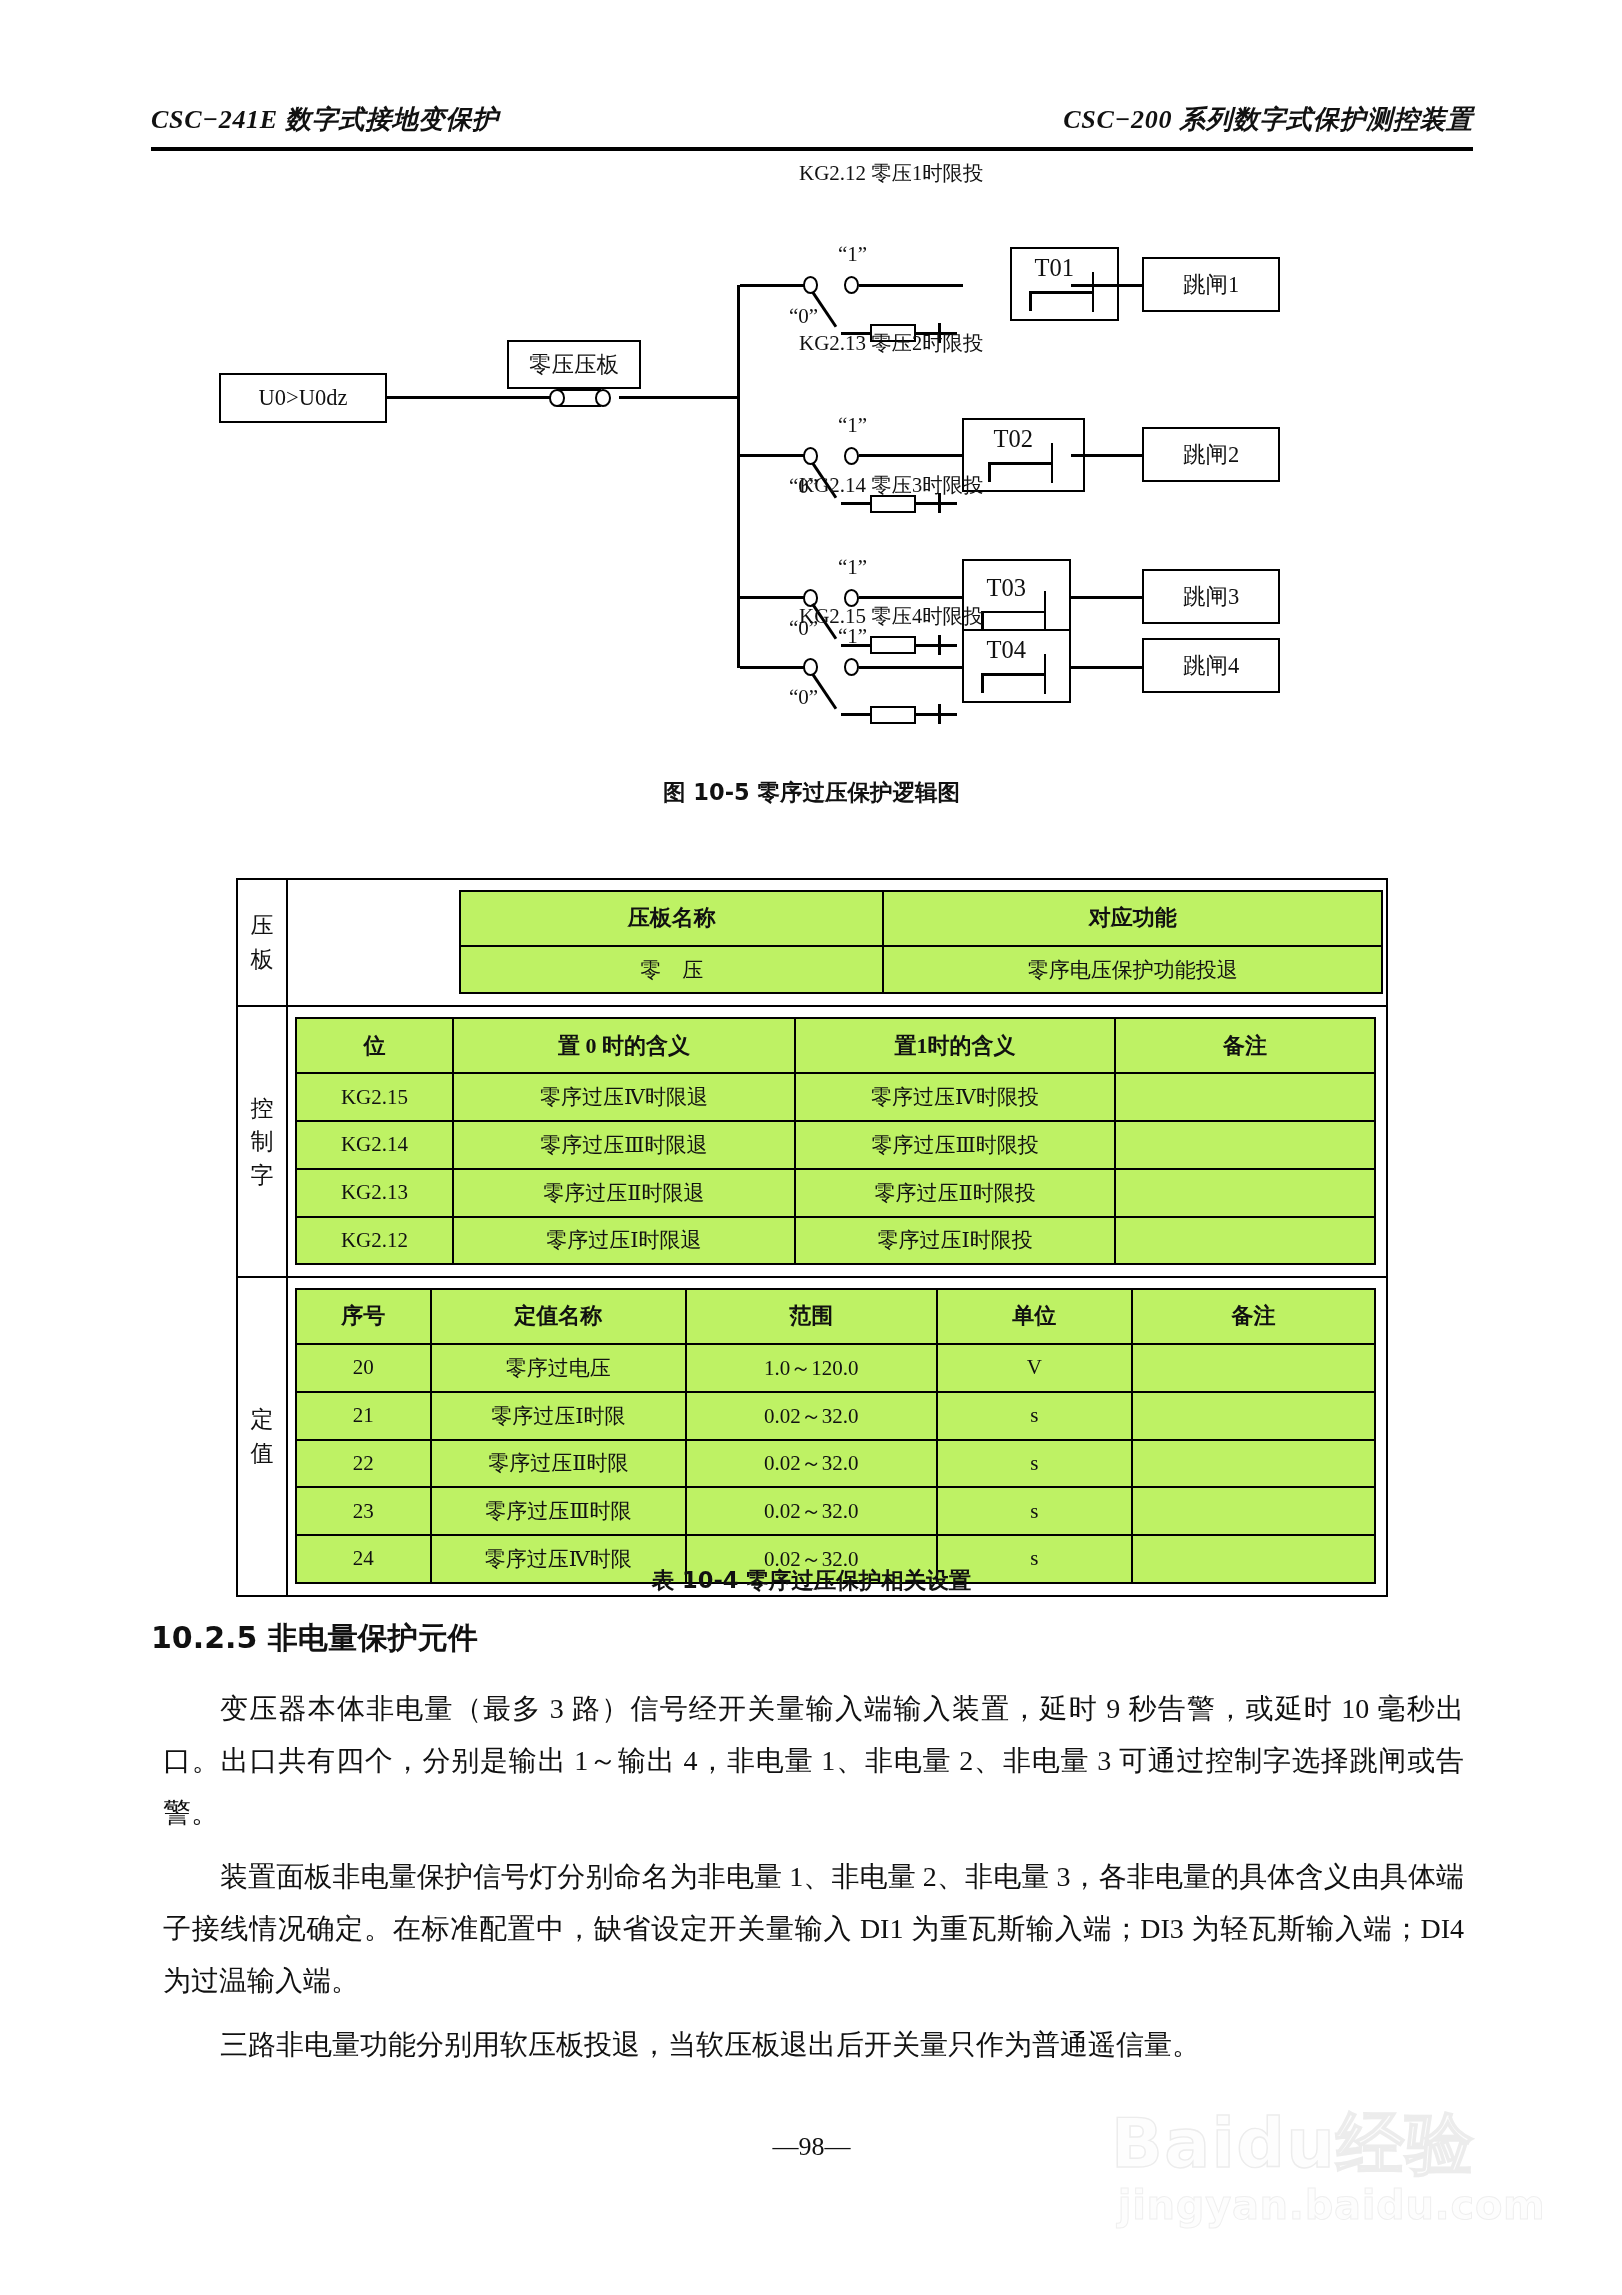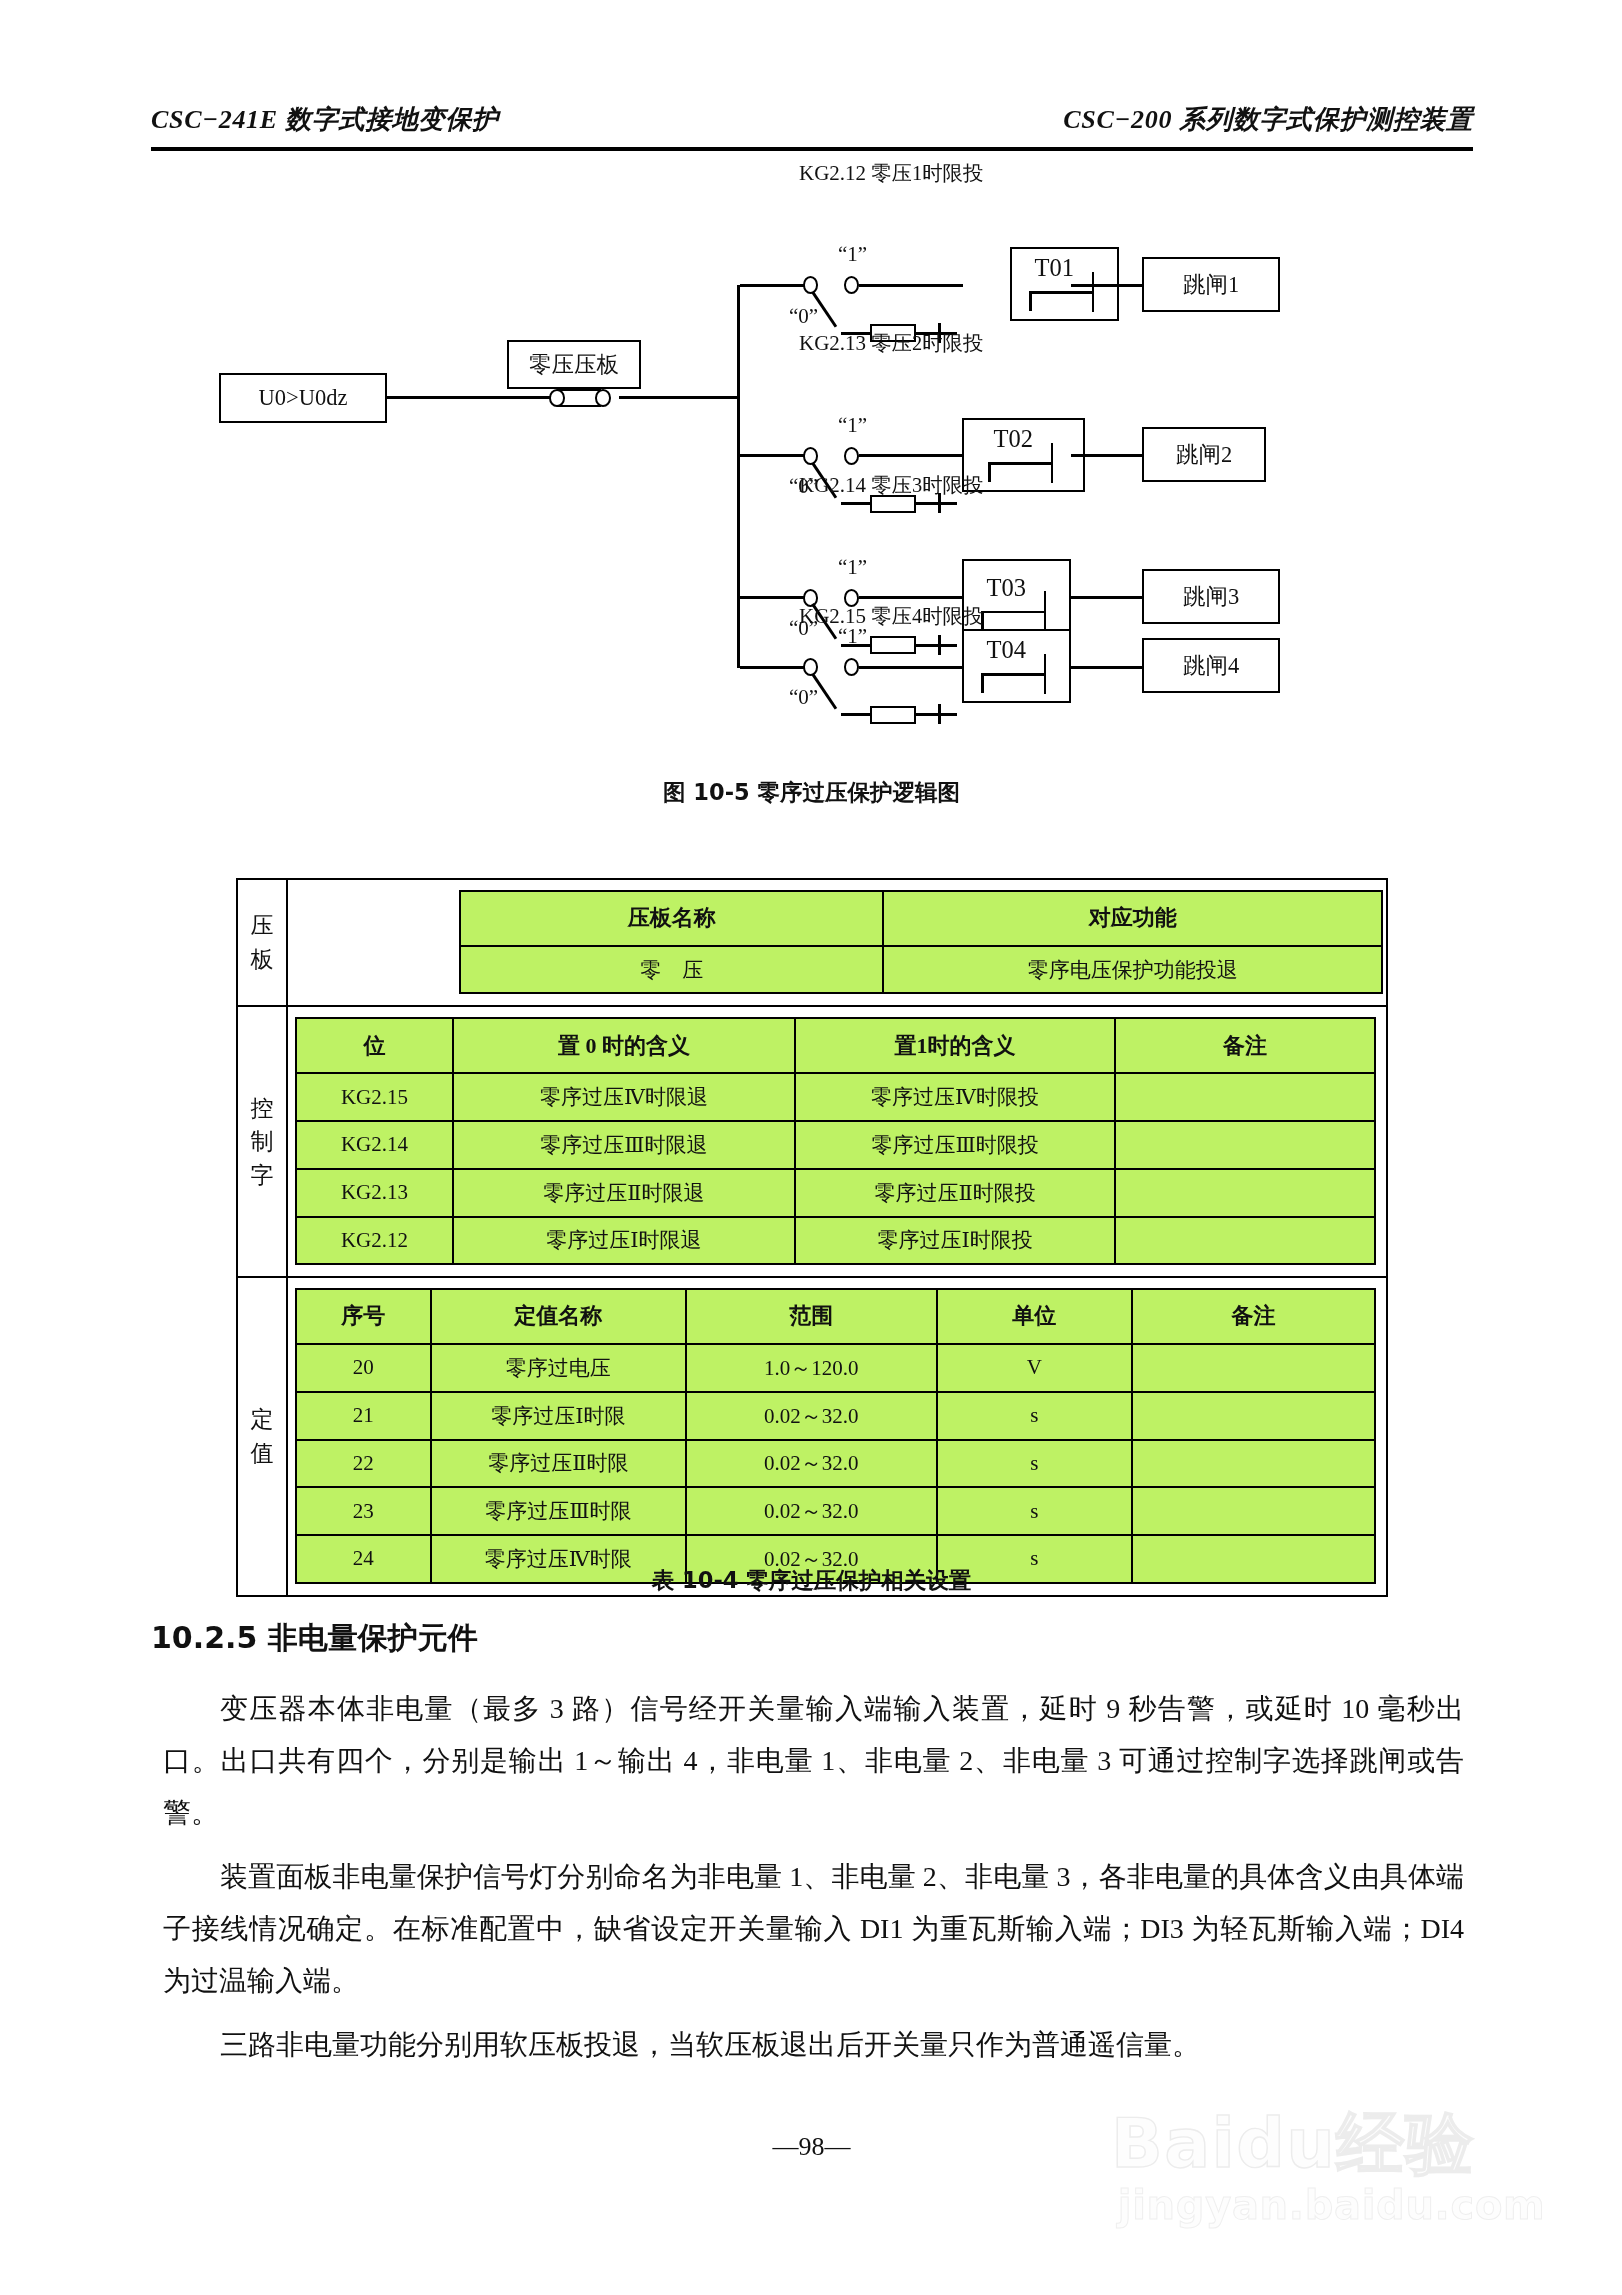--- a/index.html
+++ b/index.html
@@ -256,21 +256,21 @@
     <div class="gnd-h" style="left:941px; top:338px;"></div>
     <div class="dgm-box" style="left:962px; top:254px; width:123px; height:74px;">
       <div class="timer-inner" style="position:relative; width:82px; height:60px;">
         <div class="tlabel" style="left:11px; top:0px;"><span>T02</span></div>
         <div class="t-h" style="left:5.5px; top:37px; width:65px;"></div>
         <div class="t-v" style="left:5.5px; top:37px; height:20.4px;"></div>
         <div class="t-v" style="left:68px; top:17.7px; height:40px;"></div>
       </div>
     </div>
     <div class="wire h" style="left:1071px; top:290px; width:71px;"></div>
-    <div class="dgm-box" style="left:1142px; top:263px; width:124px; height:55px;">
+    <div class="dgm-box" style="left:1142px; top:263px; width:138px; height:55px;">
       <span>跳闸2</span>
     </div>
 
     <div class="kglabel" style="left:799px; top:307px;">
       <span class="kgnum">KG2.14</span>
       <span>零压3时限投</span>
     </div>
     <div class="wire h" style="left:740px; top:432px; width:64px;"></div>
     <div class="term" style="left:803px; top:425px;"></div>
     <div class="blade" style="left:811px; top:440px;"></div>

